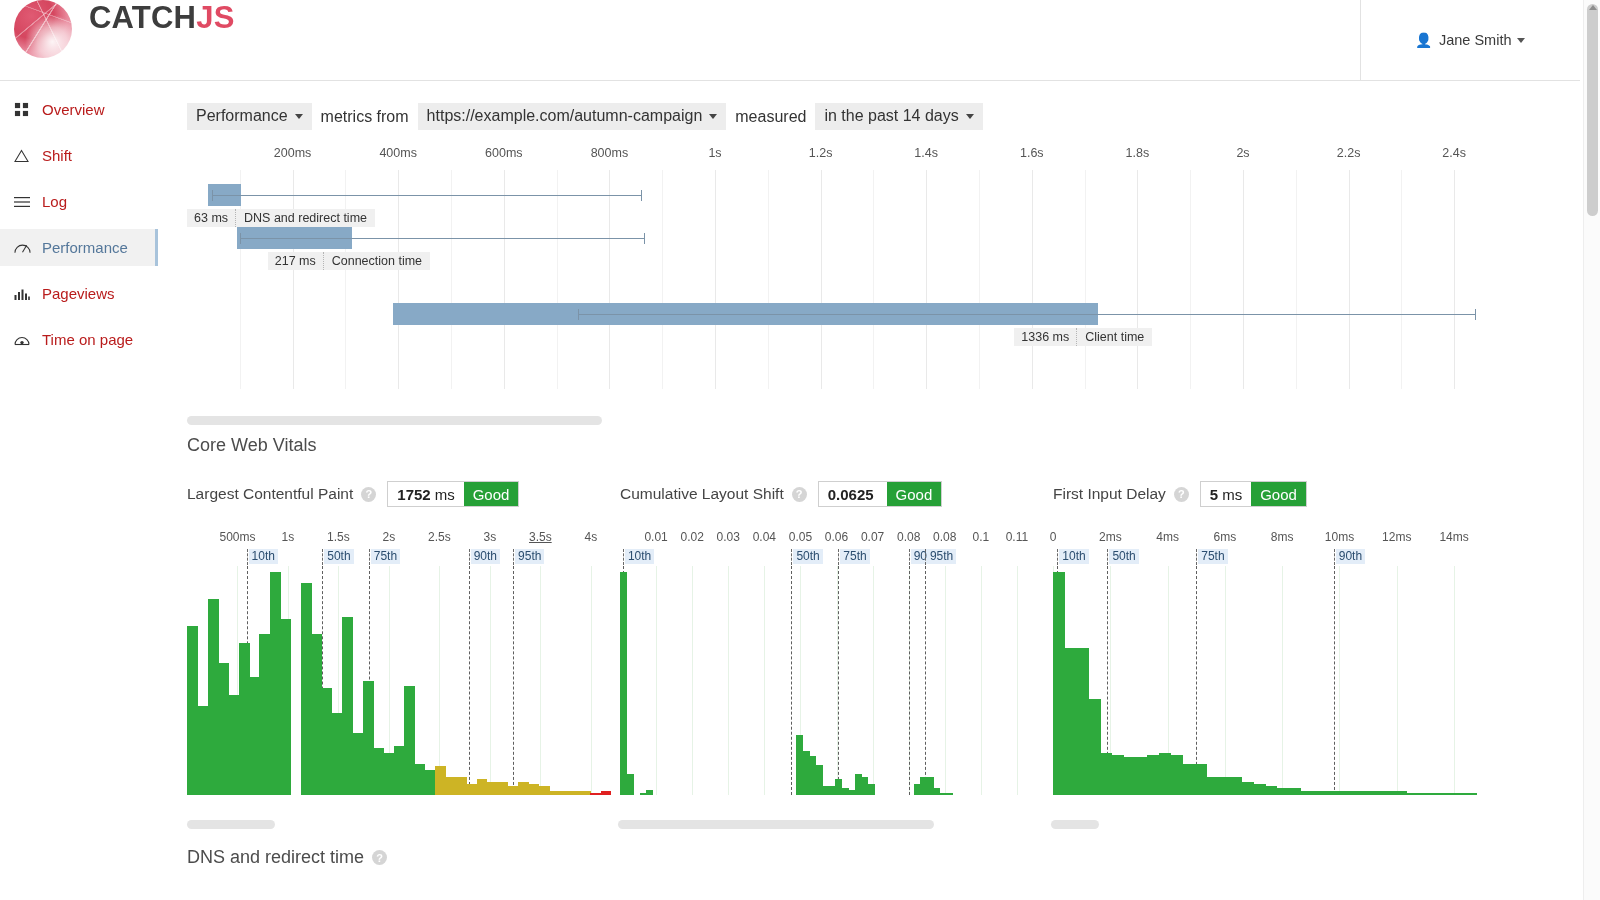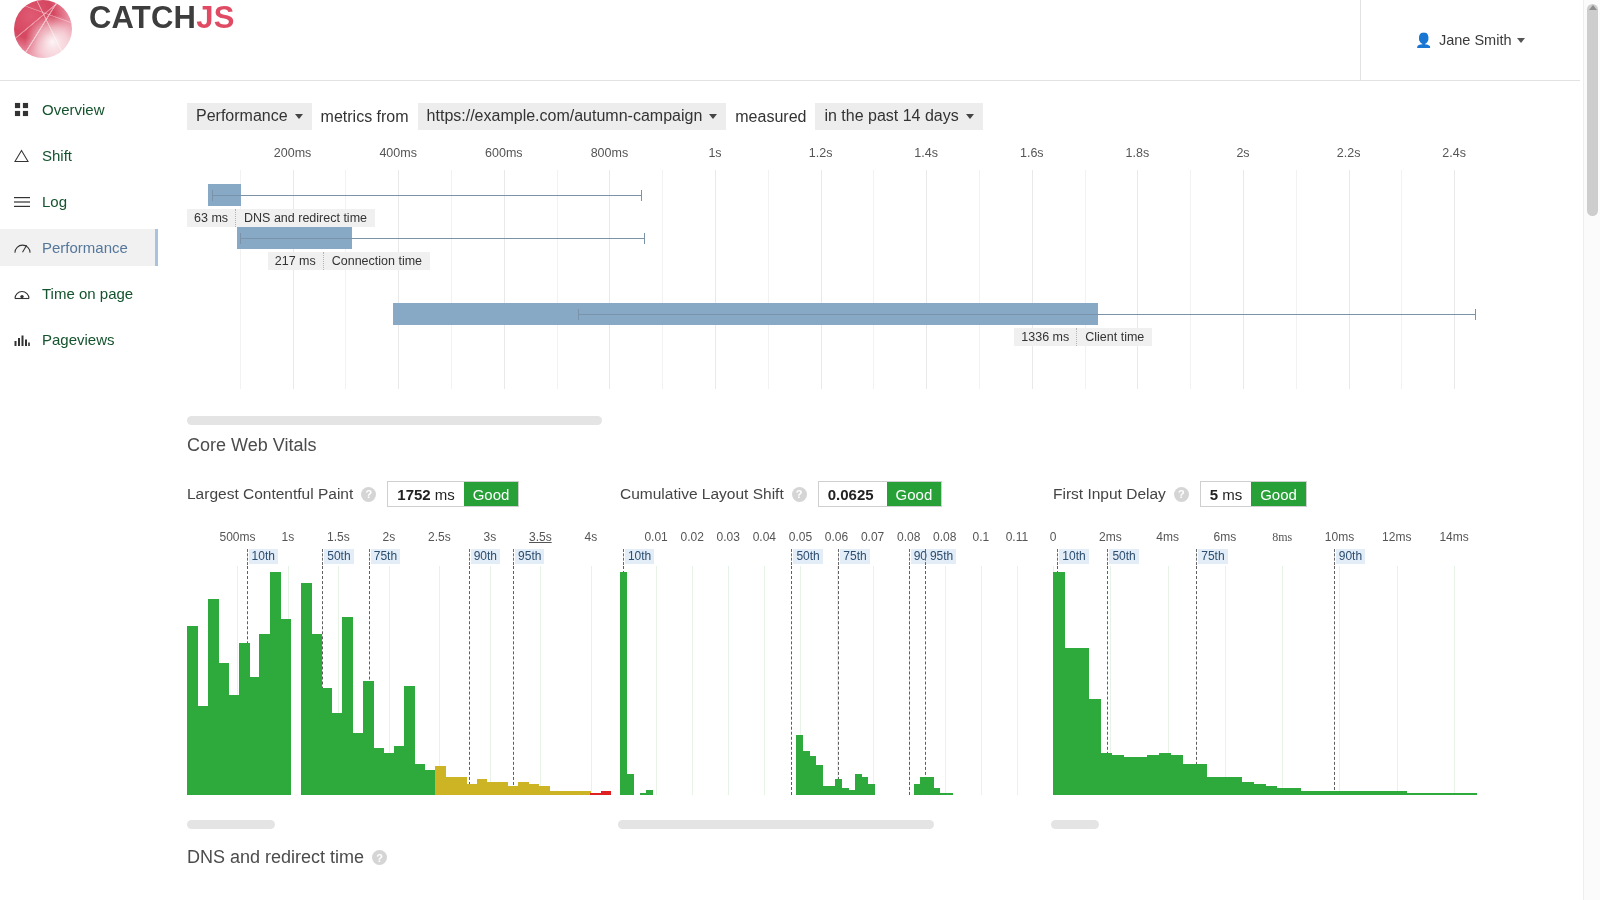--- a/index.html
+++ b/index.html
@@ -43,21 +43,21 @@
     display:flex; align-items:center; justify-content:center;
     font-size:14.5px; color:#3a3a3a; cursor:pointer;
   }
   .user-icon { font-size:14px; margin-right:6px; color:#222; }
   .caret { display:inline-block; margin-left:6px; border-left:4px solid transparent; border-right:4px solid transparent; border-top:5px solid #555; }
 
   
   .sidebar { position:absolute; left:0; top:82px; width:158px; height:818px; background:#fff; }
   .nav-item {
     display:flex; align-items:center; height:37px; padding-left:14px;
-    font-size:15px; color:#14532d; cursor:pointer; position:relative;
+    font-size:15px; color:#b91c1c; cursor:pointer; position:relative;
     margin-bottom:0;
   }
   .nav-item.spaced { margin-top:9px; }
   .nav-item.active { background:#f1f1f1; color:#54779a; }
   .nav-item.active::after{
     content:""; position:absolute; right:0; top:0; bottom:0; width:3px; background:#a8c3db;
   }
   .nav-icon { width:28px; color:#3b3b3b; display:flex; align-items:center; justify-content:flex-start; }
   .nav-icon svg { display:block; }
 
@@ -167,40 +167,40 @@
       <svg width="17" height="13" viewBox="0 0 18 13">
           <path d="M1 12 A8 8 0 0 1 17 12" fill="none" stroke="#333" stroke-width="1.1"></path>
           <path d="M9 11.6 L13.4 4.2" stroke="#333" stroke-width="1.1" fill="none"></path>
         </svg>
     </span>
     <span>Performance</span>
   </div>
 
   <div class="nav-item spaced">
     <span class="nav-icon">
-      <svg width="16" height="14" viewBox="0 0 16 14">
-          <path d="M1 11.5 A7 7 0 0 1 15 11.5" fill="none" stroke="#333" stroke-width="1.1"></path>
-          <line x1="1" y1="11.5" x2="15" y2="11.5" stroke="#333" stroke-width="1.1"></line>
-          <circle cx="8" cy="9.6" r="1.7" fill="#333"></circle>
-        </svg>
-    </span>
-    <span>Time on page</span>
-  </div>
-
-  <div class="nav-item spaced">
-    <span class="nav-icon">
       <svg width="16" height="12" viewBox="0 0 16 12">
           <rect x="0.5" y="7" width="2" height="5" fill="#333"></rect>
           <rect x="4" y="4" width="2" height="8" fill="#333"></rect>
           <rect x="7.5" y="1.5" width="2" height="10.5" fill="#333"></rect>
           <rect x="11" y="5.5" width="2" height="6.5" fill="#333"></rect>
           <rect x="14.2" y="8.5" width="1.6" height="3.5" fill="#333"></rect>
         </svg>
     </span>
     <span>Pageviews</span>
+  </div>
+
+  <div class="nav-item spaced">
+    <span class="nav-icon">
+      <svg width="16" height="14" viewBox="0 0 16 14">
+          <path d="M1 11.5 A7 7 0 0 1 15 11.5" fill="none" stroke="#333" stroke-width="1.1"></path>
+          <line x1="1" y1="11.5" x2="15" y2="11.5" stroke="#333" stroke-width="1.1"></line>
+          <circle cx="8" cy="9.6" r="1.7" fill="#333"></circle>
+        </svg>
+    </span>
+    <span>Time on page</span>
   </div>
 </div>
 
 <div class="main">
 
   <div class="filterbar">
     <span class="pill">
         <span>Performance</span>
         <span class="caret"></span>
       </span>
@@ -473,21 +473,21 @@
         <div class="bar" style="left: 319.631px; width: 7.12308px; height: 2.29897px; background: rgb(46, 170, 61);"></div>
         <div class="bar" style="left: 326.154px; width: 7.12308px; height: 2.29897px; background: rgb(46, 170, 61);"></div>
       </div>
   </div>
   <div class="hist" id="hist-fid" style="left:895px; top:448px; width:424px; height:265px;">
     <div class="hist-axis">
         <div class="hist-tick" style="left: 0px;">0</div>
         <div class="hist-tick" style="left: 57.2973px;">2ms</div>
         <div class="hist-tick" style="left: 114.595px;">4ms</div>
         <div class="hist-tick" style="left: 171.892px;">6ms</div>
-        <div class="hist-tick" style="left: 229.189px; font-family: Liberation Serif, serif;">8ms</div>
+        <div class="hist-tick" style="left: 229.189px;">8ms</div>
         <div class="hist-tick" style="left: 286.486px;">10ms</div>
         <div class="hist-tick" style="left: 343.784px;">12ms</div>
         <div class="hist-tick" style="left: 401.081px;">14ms</div>
       </div>
     <div class="hist-pct-layer">
         <div class="pct-tick" style="left: 4.2973px;"></div>
         <div class="pct-label" style="left: 6.2973px;">10th</div>
         <div class="pct-tick" style="left: 54.4324px;"></div>
         <div class="pct-label" style="left: 56.4324px;">50th</div>
         <div class="pct-tick" style="left: 143.243px;"></div>

